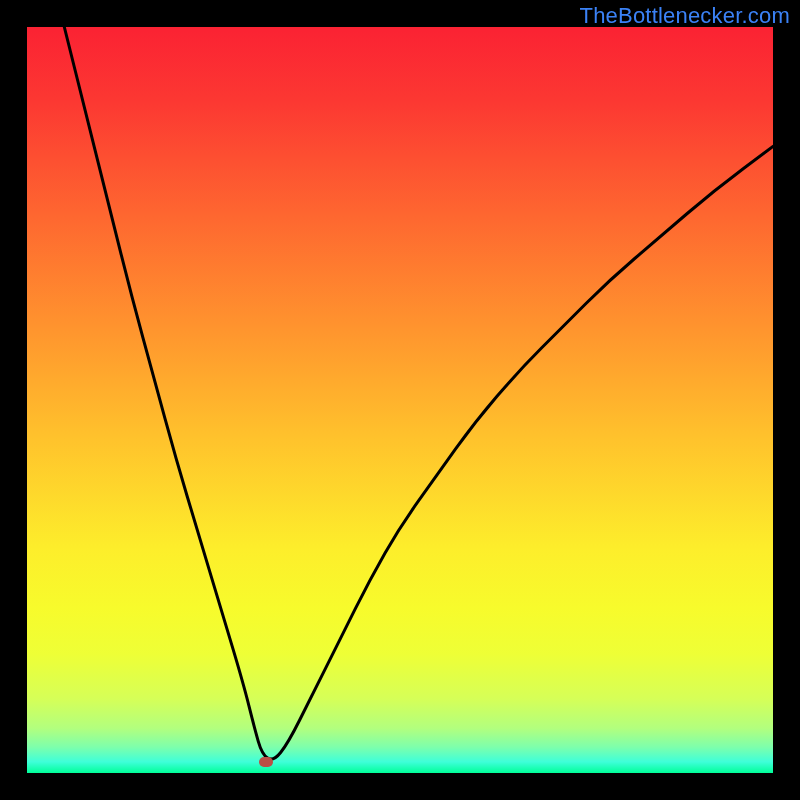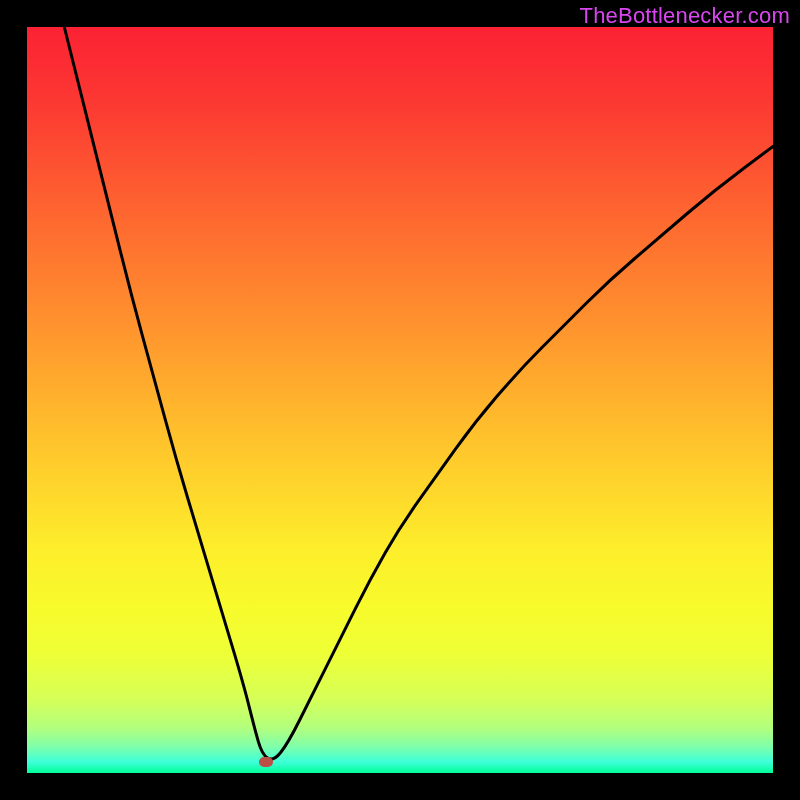--- a/index.html
+++ b/index.html
@@ -45,21 +45,21 @@
     position: absolute;
     width: 14px;
     height: 10px;
     border-radius: 5px;
     transform: translate(-50%, -50%);
   }
   .watermark {
     position: absolute;
     top: 3px;
     right: 10px;
-    color: #d946ef;
+    color: #3b82f6;
     font-size: 22px;
     letter-spacing: 0.2px;
     font-weight: 400;
   }
 </style>
 </head>
 <body>
 
 <div class="frame">
 

